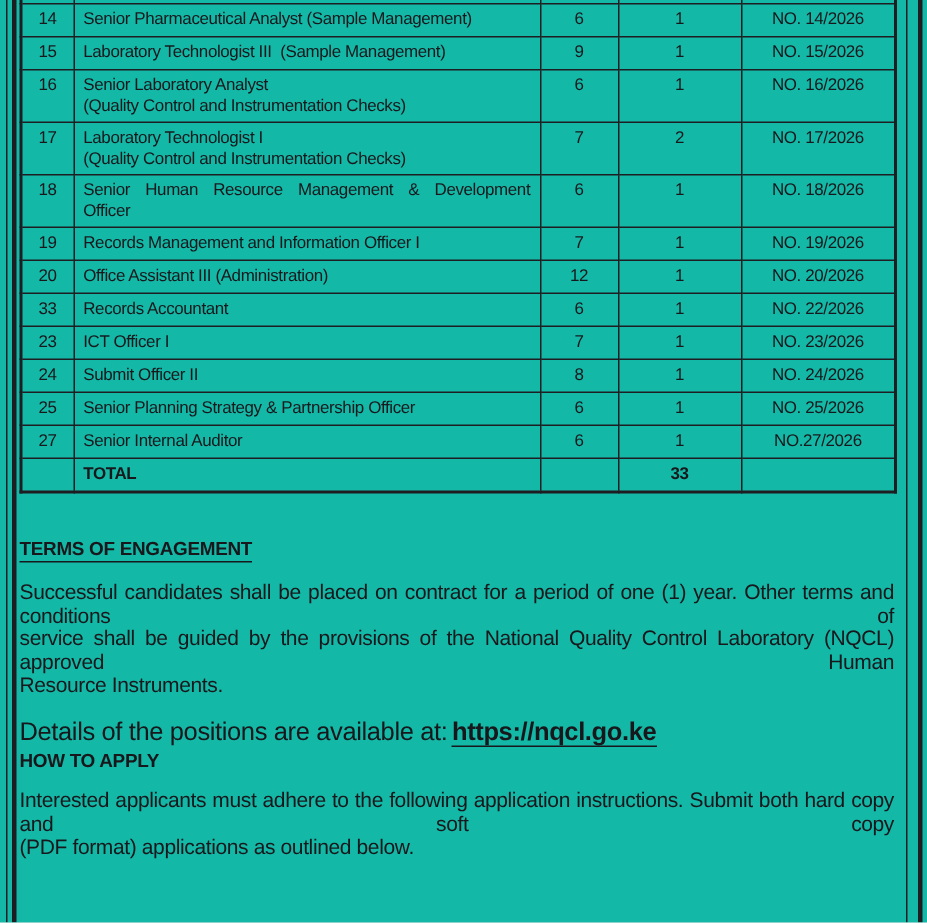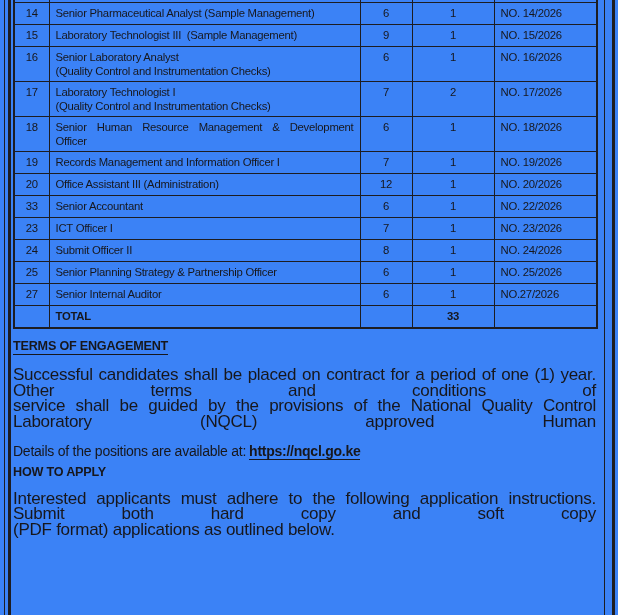--- a/index.html
+++ b/index.html
@@ -1,21 +1,21 @@
 <!DOCTYPE html>
 <html><head>
 <meta charset="utf-8">
 <style>
   * { margin: 0; padding: 0; box-sizing: border-box; }
   html, body { background: #e8e8e8; }
   .page {
     position: relative;
     width: 618px;
     height: 615px;
-    background: #3b82f6;
+    background: #14b8a6;
     font-family: "Liberation Sans", "DejaVu Sans", sans-serif;
     color: #17171c;
     overflow: hidden;
   }
   
   .pb { position: absolute; top: 0; bottom: 0; background: #1d1d22; }
   .pb-l-outer { left: 4px;  width: 1px; }
   .pb-l-inner { left: 8px;  width: 2.5px; }
   .pb-r-inner { left: 604px; width: 1px; }
   .pb-r-outer { left: 612px; width: 3px; }
@@ -40,48 +40,48 @@
     letter-spacing: -0.25px;
     overflow: hidden;
   }
   table.positions tr { height: 22px; }
   table.positions tr.partial { height: 2px; }
   table.positions tr.partial td { padding: 0; border-top: none; }
   table.positions tr.total-row { height: 23px; }
   td.c-no    { text-align: center; }
   td.c-grade { text-align: center; }
   td.c-posts { text-align: center; }
-  td.c-ref   { text-align: left; letter-spacing: -0.2px; }
+  td.c-ref   { text-align: center; letter-spacing: -0.2px; }
   td.c-pos .jl { text-align: justify; text-align-last: justify; }
   .bold { font-weight: bold; }
 
   
   .heading {
-    margin-top: 10px;
+    margin-top: 30px;
     font-size: 12.6px;
     font-weight: bold;
     letter-spacing: -0.2px;
   }
   .heading .hd-inner {
     display: inline-block;
     border-bottom: 1.6px solid #17171c;
     padding-bottom: 1px;
   }
   .heading.plain { margin-top: 5px; }
   .para {
     margin-top: 12px;
-    font-size: 17px;
+    font-size: 14px;
     line-height: 15.5px;
     letter-spacing: -0.25px;
   }
   .para .jline { text-align: justify; text-align-last: justify; }
   .para .jline-end { text-align: left; }
   .details {
     margin-top: 15px;
-    font-size: 14px;
+    font-size: 17px;
     line-height: 15.5px;
     letter-spacing: -0.25px;
   }
   .details .link {
     font-weight: bold;
     color: #17171c;
     text-decoration: none;
     border-bottom: 1.6px solid #17171c;
     margin-left: 3px;
     cursor: pointer;
@@ -176,21 +176,21 @@
             <td class="c-pos">
               <div>Office Assistant III (Administration)</div>
             </td>
             <td class="c-grade">12</td>
             <td class="c-posts">1</td>
             <td class="c-ref">NO. 20/2026</td>
           </tr>
           <tr>
             <td class="c-no">33</td>
             <td class="c-pos">
-              <div>Senior Accountant</div>
+              <div>Records Accountant</div>
             </td>
             <td class="c-grade">6</td>
             <td class="c-posts">1</td>
             <td class="c-ref">NO. 22/2026</td>
           </tr>
           <tr>
             <td class="c-no">23</td>
             <td class="c-pos">
               <div>ICT Officer I</div>
             </td>
@@ -235,20 +235,21 @@
         </tbody>
     </table>
 
     <div class="heading">
       <span class="hd-inner">TERMS OF ENGAGEMENT</span>
     </div>
 
     <div class="para" id="terms-para">
         <div class="jline">Successful candidates shall be placed on contract for a period of one (1) year. Other terms and conditions of</div>
         <div class="jline">service shall be guided by the provisions of the National Quality Control Laboratory (NQCL) approved Human</div>
+        <div class="jline-end">Resource Instruments.</div>
       </div>
 
     <div class="details">
       <span>Details of the positions are available at:</span><a class="link">https://nqcl.go.ke</a>
     </div>
 
     <div class="heading plain">
       <span>HOW TO APPLY</span>
     </div>
 

